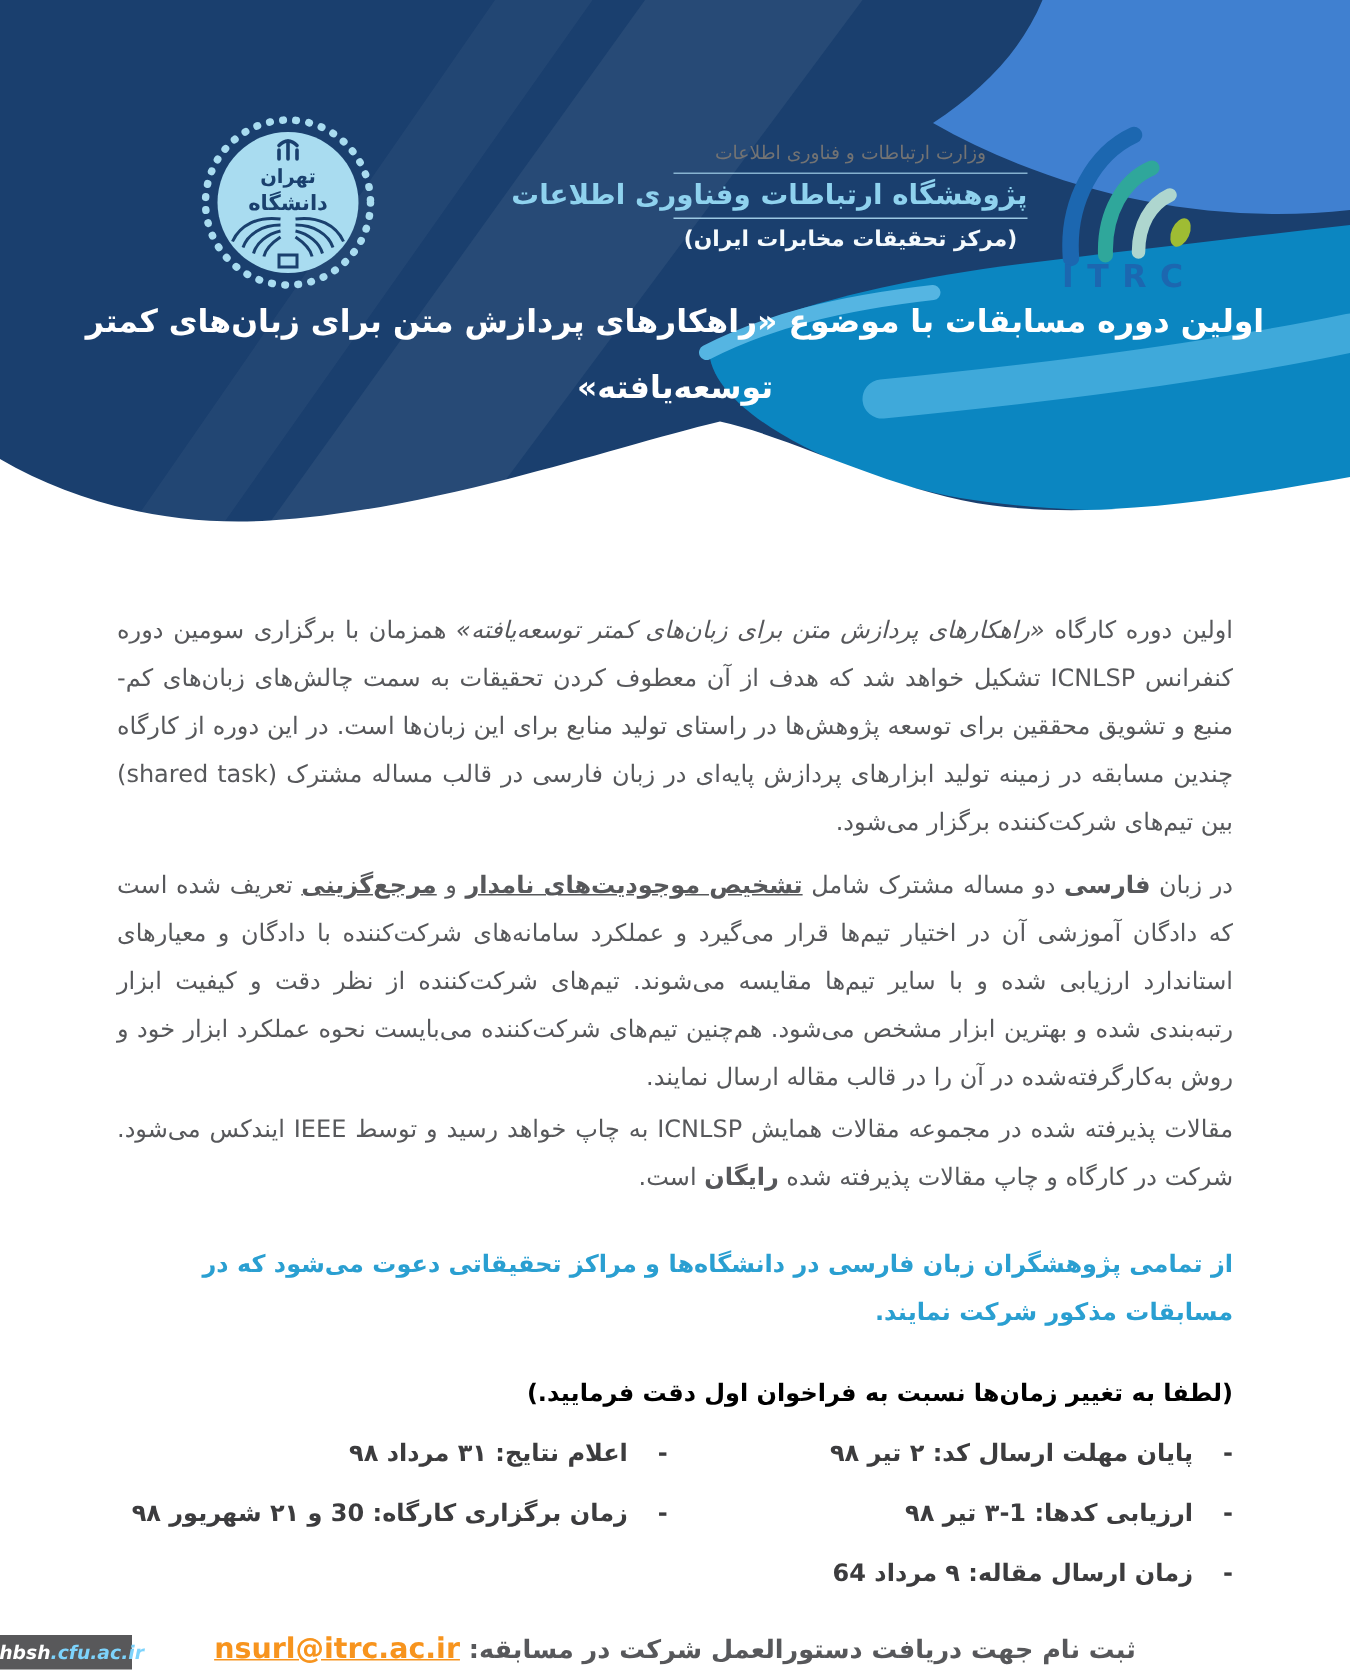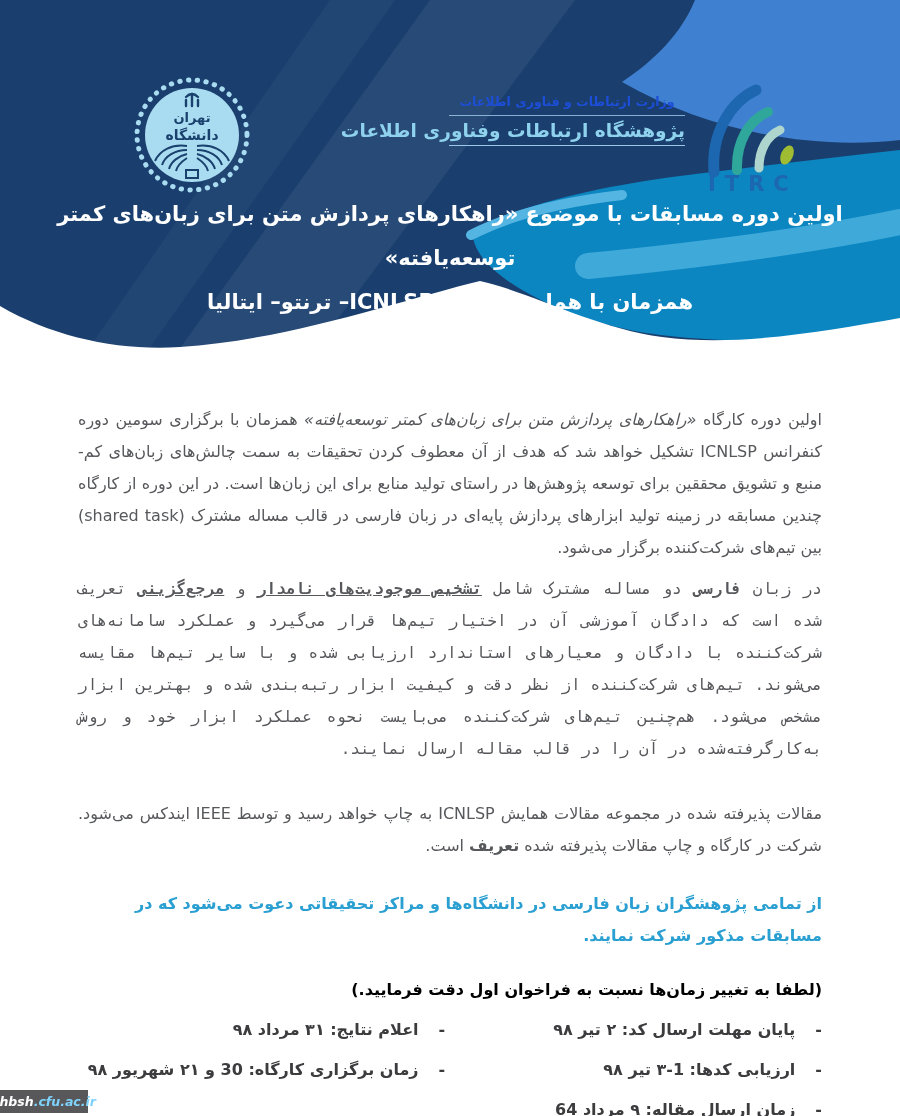--- a/index.html
+++ b/index.html
@@ -12,36 +12,36 @@
   .header svg.waves { position:absolute; top:0; left:0; }
 
   
   .ut-logo { position:absolute; top:74px; left:132px; width:120px; height:122px; }
 
   
   .itrc-logo { position:absolute; top:76px; right:86px; width:112px; height:120px; }
 
   
   .itrc-text { position:absolute; top:94px; right:215px; width:236px; text-align:center; direction:rtl; }
-  .ministry   { color:#1d4ed8; font-size:12.5px; font-weight:bold; padding-bottom:6px;
+  .ministry   { color:#737373; font-size:12.5px; font-weight:normal; padding-bottom:6px;
                 border-bottom:1px solid rgba(170,215,240,.75); }
   .institute  { color:#8fd2ee; font-size:18.5px; font-weight:bold; padding:4px 0 4px;
                 border-bottom:1.5px solid rgba(170,215,240,.9); letter-spacing:-0.5px; white-space:nowrap; }
   .center-line{ color:#f4fafd; font-size:14.5px; font-weight:bold; padding-top:6px; }
 
   
   .title { position:absolute; top:192px; left:0; width:100%; text-align:center; direction:rtl;
            color:#ffffff; font-weight:bold; font-size:21px; line-height:44px; z-index:5; }
 
   
   .content { position:relative; padding:14px 78px 0; direction:rtl; color:#57585b;
              font-size:16px; line-height:32px; }
   .para { text-align:justify; }
   .p-intro { margin-bottom:10px; }
-  .p-tasks { margin-bottom:32px;font-family:Liberation Mono, monospace; }
+  .p-tasks { margin-bottom:3px; }
   .p-pub   { margin-bottom:26px; }
   .q-italic { font-style:italic; }
   .b { font-weight:bold; }
   .term { font-weight:bold; text-decoration:underline; }
 
   .invite { color:#2a9fd1; font-weight:bold; margin-bottom:22px; }
   .notice { color:#000000; font-weight:bold; text-align:right; margin-bottom:10px; }
 
   
   .schedule { display:flex; direction:rtl; color:#3c3c3e; font-weight:bold; margin-bottom:8px; }
@@ -119,35 +119,35 @@
         <path d="M35 94 C34 66 47 44 66 36" fill="none" stroke="#2fa79b" stroke-width="10" stroke-linecap="round"></path>
         <path d="M57 92 C57 74 65 60 78 54" fill="none" stroke="#aed6cf" stroke-width="9" stroke-linecap="round"></path>
         <ellipse cx="85" cy="79" rx="6" ry="10" transform="rotate(24 85 79)" fill="#9fbc33"></ellipse>
         <text x="6" y="115" fill="#1c67b0" font-size="21" font-weight="bold" letter-spacing="9" font-family="DejaVu Sans, sans-serif">ITRC</text>
       </svg>
     </div>
 
     <div class="itrc-text">
       <div class="ministry">وزارت ارتباطات و فناوری اطلاعات</div>
       <div class="institute">پژوهشگاه ارتباطات وفناوری اطلاعات</div>
+      <div class="center-line">(مرکز تحقیقات مخابرات ایران)</div>
     </div>
 
     <div class="title">
       <div>اولین دوره مسابقات با موضوع «راهکارهای پردازش متن برای زبان‌های کمتر توسعه‌یافته»</div>
-      <div>همزمان با همایش ICNLSP-2019– ترنتو– ایتالیا</div>
     </div>
   </div>
 
   <div class="content" style="margin-top:390px;">
 
     <p class="para p-intro"><span>اولین دوره کارگاه </span><span class="q-italic">«راهکارهای پردازش متن برای زبان‌های کمتر توسعه‌یافته»</span><span> همزمان با برگزاری سومین دوره کنفرانس ICNLSP تشکیل خواهد شد که هدف از آن معطوف کردن تحقیقات به سمت چالش‌های زبان‌های کم-منبع و تشویق محققین برای توسعه پژوهش‌ها در راستای تولید منابع برای این زبان‌ها است. در این دوره از کارگاه چندین مسابقه در زمینه تولید ابزارهای پردازش پایه‌ای در زبان فارسی در قالب مساله مشترک (shared task) بین تیم‌های شرکت‌کننده برگزار می‌شود.</span></p>
 
     <p class="para p-tasks"><span>در زبان </span><span class="b">فارسی</span><span> دو مساله مشترک شامل </span><span class="term">تشخیص موجودیت‌های نامدار</span><span> و </span><span class="term">مرجع‌گزینی</span><span> تعریف شده است که دادگان آموزشی آن در اختیار تیم‌ها قرار می‌گیرد و عملکرد سامانه‌های شرکت‌کننده با دادگان و معیارهای استاندارد ارزیابی شده و با سایر تیم‌ها مقایسه می‌شوند. تیم‌های شرکت‌کننده از نظر دقت و کیفیت ابزار رتبه‌بندی شده و بهترین ابزار مشخص می‌شود. هم‌چنین تیم‌های شرکت‌کننده می‌بایست نحوه عملکرد ابزار خود و روش به‌کارگرفته‌شده در آن را در قالب مقاله ارسال نمایند.</span></p>
 
-    <p class="para p-pub"><span>مقالات پذیرفته شده در مجموعه مقالات همایش ICNLSP به چاپ خواهد رسید و توسط IEEE ایندکس می‌شود. شرکت در کارگاه و چاپ مقالات پذیرفته شده </span><span class="b">تعریف</span><span> است.</span></p>
+    <p class="para p-pub"><span>مقالات پذیرفته شده در مجموعه مقالات همایش ICNLSP به چاپ خواهد رسید و توسط IEEE ایندکس می‌شود. شرکت در کارگاه و چاپ مقالات پذیرفته شده </span><span class="b">رایگان</span><span> است.</span></p>
 
     <div class="invite">از تمامی پژوهشگران زبان فارسی در دانشگاه‌ها و مراکز تحقیقاتی دعوت می‌شود که در مسابقات مذکور شرکت نمایند.</div>
 
     <div class="notice">(لطفا به تغییر زمان‌ها نسبت به فراخوان اول دقت فرمایید.)</div>
 
     <div class="schedule">
       <div class="sched-col col-r">
         <div class="sched-item"><span class="dash">-</span><span>پایان مهلت ارسال کد: ۲ تیر ۹۸</span></div>
         <div class="sched-item"><span class="dash">-</span><span>ارزیابی کدها: 1-۳ تیر ۹۸</span></div>
         <div class="sched-item"><span class="dash">-</span><span>زمان ارسال مقاله: ۹ مرداد 64</span></div>

